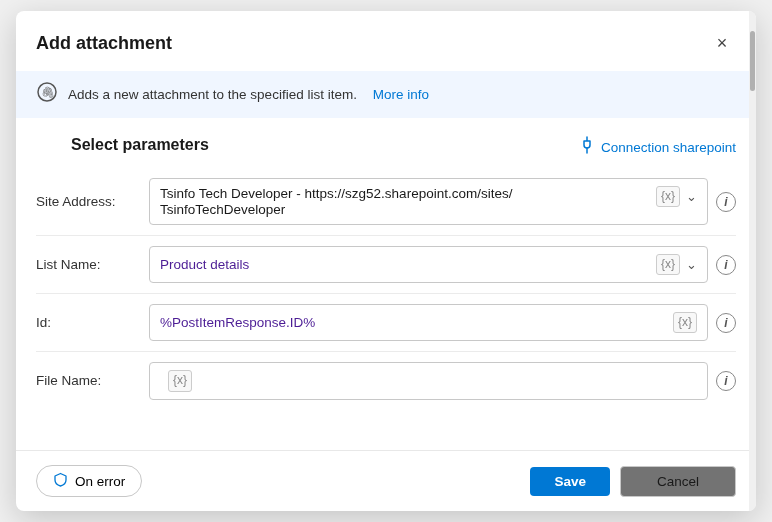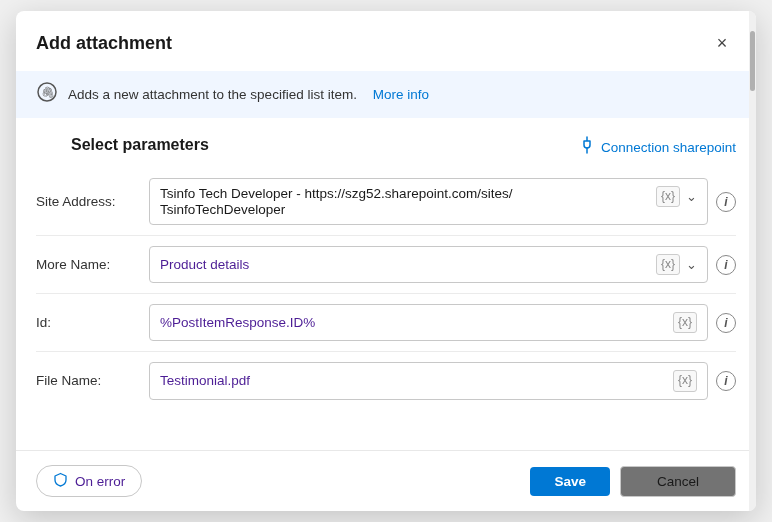--- a/index.html
+++ b/index.html
@@ -184,21 +184,21 @@
     .footer-right { display: flex; align-items: center; gap: 10px; }
     .on-error-btn {
       display: flex;
       align-items: center;
       gap: 7px;
       border: 1.5px solid #c8c8c8;
       border-radius: 20px;
       padding: 6px 16px;
       background: #fff;
       font-size: 13.5px;
-      color: #4c1d95;
+      color: #000000;
       cursor: pointer;
       font-weight: 400;
     }
     .shield-icon {
       font-size: 14px;
       color: #0078d4;
     }
     .save-btn {
       background: #0078d4;
       color: #fff;
@@ -301,21 +301,21 @@
             </div>
           </div>
         </div>
         <div class="info-icon">i</div>
       </div>
     </div>
 
     <hr class="divider-row">
 
     <div class="form-row">
-      <span class="form-label">More Name:</span>
+      <span class="form-label">List Name:</span>
       <div class="form-control-wrap">
         <div class="form-input">
           <span class="form-input-text">Product details</span>
           <div class="form-input-actions">
             <span class="expr-badge">{x}</span>
             <span class="chevron-icon">⌄</span>
           </div>
         </div>
         <div class="info-icon">i</div>
       </div>
@@ -335,21 +335,20 @@
         <div class="info-icon">i</div>
       </div>
     </div>
 
     <hr class="divider-row">
 
     <div class="form-row">
       <span class="form-label">File Name:</span>
       <div class="form-control-wrap">
         <div class="form-input">
-          <span class="form-input-text">Testimonial.pdf</span>
           <div class="form-input-actions">
             <span class="expr-badge">{x}</span>
           </div>
         </div>
         <div class="info-icon">i</div>
       </div>
     </div>
 
   </div>
 

